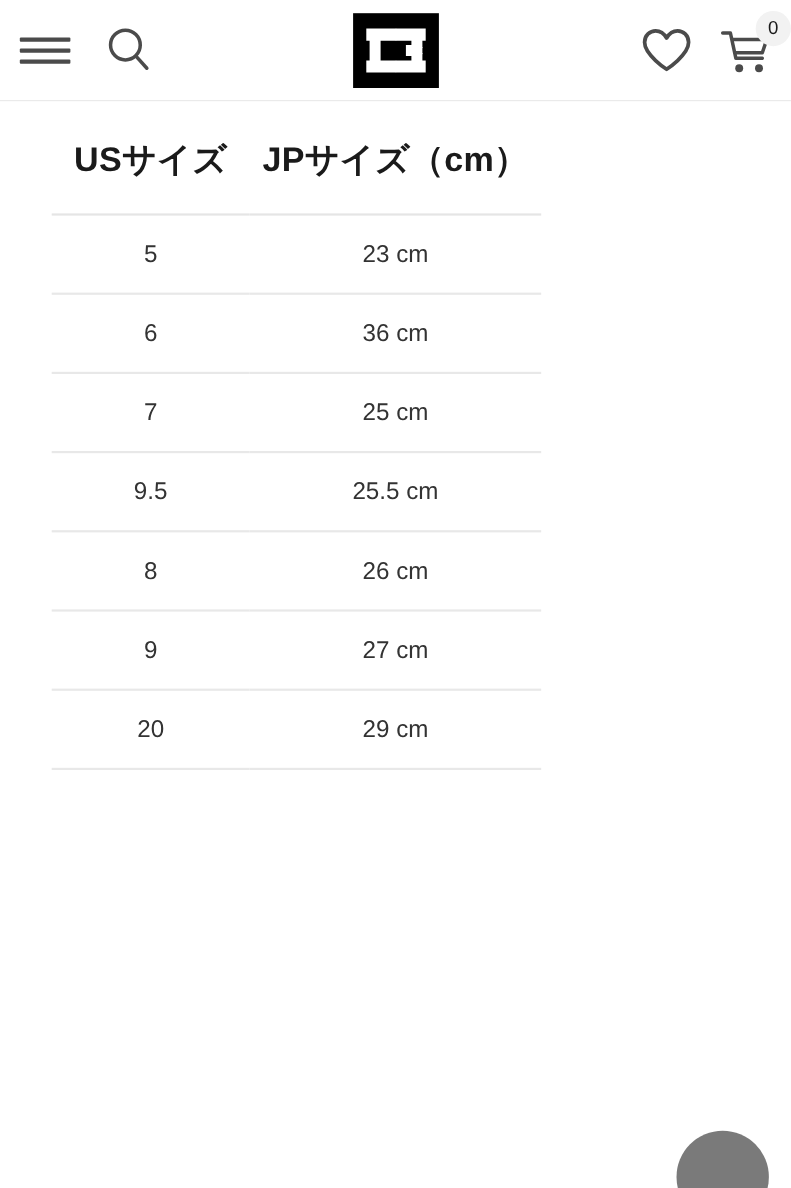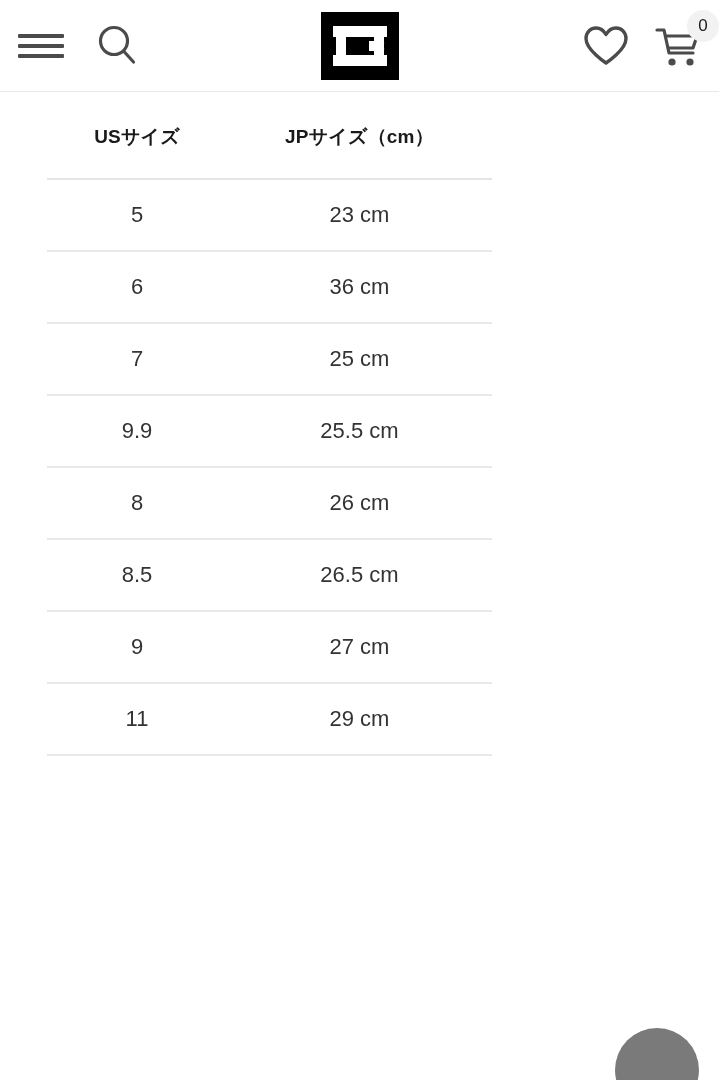--- a/index.html
+++ b/index.html
@@ -129,21 +129,21 @@
   }
 
   .size-table {
     width: 445px;
     margin-left: 47px;
     border-collapse: collapse;
     table-layout: fixed;
   }
 
   .size-table th {
-    font-size: 19px;
+    font-size: 31px;
     font-weight: bold;
     color: #1a1a1a;
     text-align: center;
     padding: 32px 0 28px 0;
     border-bottom: 2px solid #e5e5e5;
     letter-spacing: 0.2px;
   }
 
   .size-table td {
     font-size: 22px;
@@ -277,37 +277,33 @@
           </tr>
           <tr>
             <td class="col-us">6</td>
             <td class="col-jp">36 cm</td>
           </tr>
           <tr>
             <td class="col-us">7</td>
             <td class="col-jp">25 cm</td>
           </tr>
           <tr>
-            <td class="col-us">9.9</td>
+            <td class="col-us">9.5</td>
             <td class="col-jp">25.5 cm</td>
           </tr>
           <tr>
             <td class="col-us">8</td>
             <td class="col-jp">26 cm</td>
           </tr>
           <tr>
-            <td class="col-us">8.5</td>
-            <td class="col-jp">26.5 cm</td>
-          </tr>
-          <tr>
             <td class="col-us">9</td>
             <td class="col-jp">27 cm</td>
           </tr>
           <tr>
-            <td class="col-us">11</td>
+            <td class="col-us">20</td>
             <td class="col-jp">29 cm</td>
           </tr>
         </tbody>
     </table>
   </div>
 
   <button class="fab"></button>
 
 </div>
 

